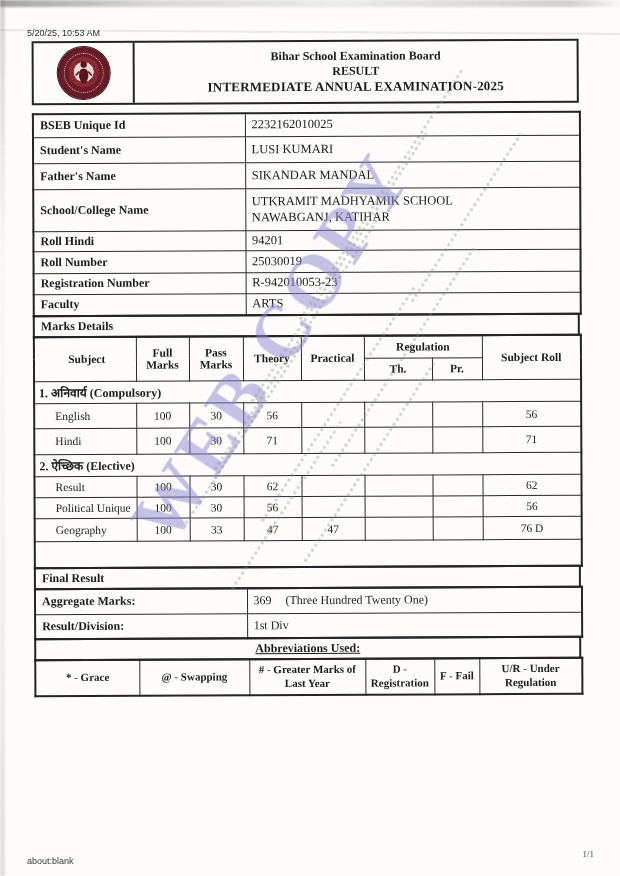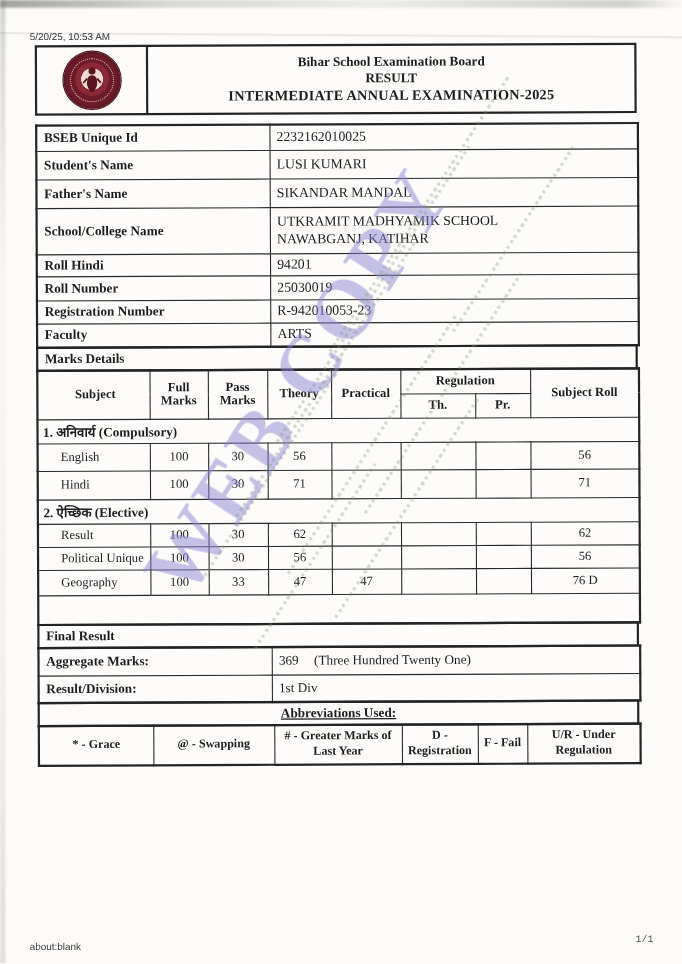--- a/index.html
+++ b/index.html
@@ -14,21 +14,21 @@
     background:linear-gradient(90deg, rgba(90,90,90,.55), rgba(150,150,150,.35) 25%, rgba(190,190,190,.28) 55%, rgba(140,140,140,.4) 92%, rgba(220,220,220,.1));
     filter:blur(1px);}
   .scan-line{position:absolute;top:31px;left:0;width:620px;height:2px;
     background:rgba(110,110,110,.14);transform:rotate(.35deg);filter:blur(.7px);}
   .scan-left{position:absolute;top:0;left:0;width:5px;height:876px;
     background:linear-gradient(180deg, rgba(120,120,120,.30), rgba(200,200,200,.08) 30%, rgba(150,150,150,.12) 70%, rgba(120,120,120,.22));
     filter:blur(1px);}
   
   .timestamp{position:absolute;top:11px;left:27px;font-family:"Liberation Sans",sans-serif;font-size:9px;color:#2e2e2e;margin-top:17px;}
   .footer-url{position:absolute;top:856px;left:27px;font-family:"Liberation Sans",sans-serif;font-size:9px;color:#3a3a3a;}
-  .footer-page{position:absolute;top:849px;right:26px;font-family:Liberation Mono, monospace;font-size:9px;color:#4a4a4a;}
+  .footer-page{position:absolute;top:849px;right:26px;font-family:Liberation Serif, serif;font-size:9px;color:#4a4a4a;}
   
   .doc{position:absolute;left:33px;top:40px;width:547px;transform:rotate(-.25deg);}
   .doc *{box-sizing:border-box;}
   .header-box{display:flex;border:2px solid #242424;height:64px;width:547px;background:transparent;}
   .logo-cell{width:101px;border-right:2px solid #242424;display:flex;align-items:center;justify-content:center;}
   .title-cell{flex:1;display:flex;flex-direction:column;justify-content:center;text-align:center;font-weight:bold;line-height:1.25;}
   .title-l1,.title-l2{font-size:12px;}
   .title-l3{font-size:13px;letter-spacing:.2px;}
   table{border-collapse:collapse;width:547px;table-layout:fixed;margin-top:-2px;}
   table, .band{border:2px solid #242424;}

